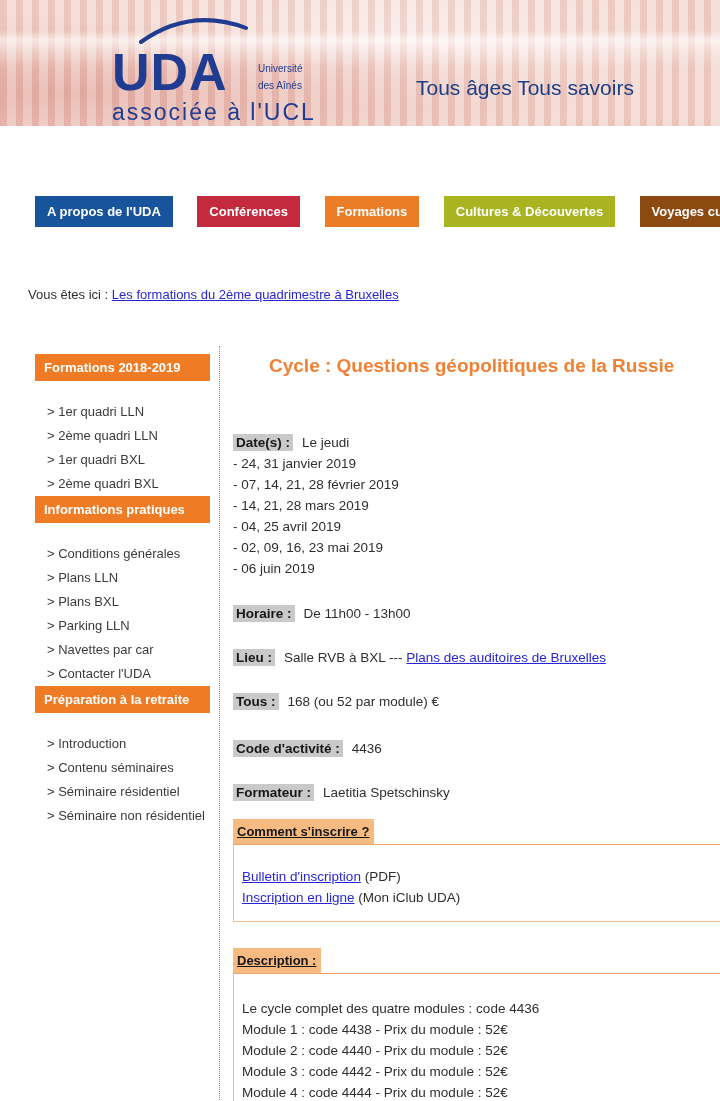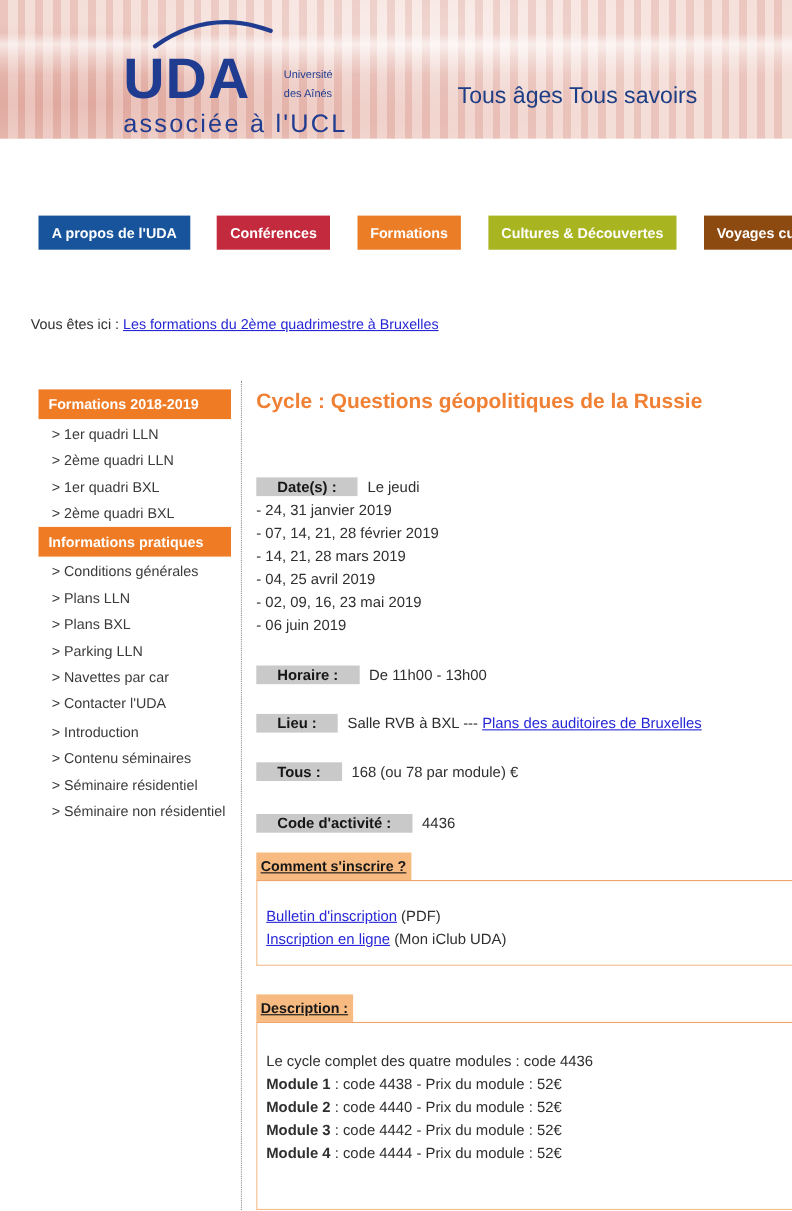--- a/index.html
+++ b/index.html
@@ -33,43 +33,43 @@
 
   
   .content { position:relative; margin-top:40px; min-height:760px; }
   .vsep { position:absolute; left:219px; top:2px; bottom:-20px; width:0;
     border-left:1px dotted #8f8f8f; }
 
   
   .sidebar { position:absolute; left:35px; top:10px; width:175px; }
   .sb-header { background:var(--sidebar_header_bg); color:#fff; font-size:13px; font-weight:bold;
     padding:6px 0 6px 9px; }
-  .sb-items { margin:2px 0 0 0; }
+  .sb-items { margin:19px 0 0 0; }
   .sb-item { display:block; line-height:24px; padding-left:12px; font-size:13px;
     color:#3b3b3b; text-decoration:none; cursor:pointer; }
 
   
   .main { margin-left:233px; padding-top:11px; font-size:13.5px; line-height:21px; }
-  h1.page-title { font-size:19px; line-height:22px; font-weight:bold; color:var(--title_orange); }
+  h1.page-title { font-size:19px; line-height:22px; font-weight:bold; color:var(--title_orange);margin-left:36px; }
   .row { margin-top:23px; }
   .row.first { margin-top:55px; }
   .row.gap26 { margin-top:26px; }
-  .lbl { background:var(--label_bg); font-weight:bold; padding:1px 19px; color:#161616; }
+  .lbl { background:var(--label_bg); font-weight:bold; padding:1px 3px; color:#161616; }
   .val { margin-left:9px; }
   .dates div { line-height:21px; }
 
   .sec-header { margin-top:16px; margin-right:-2px; border-bottom:1px solid var(--peach_line); }
   .sec-header .sec-label { display:inline-block; background:var(--section_header_bg);
     font-weight:bold; font-size:13px; padding:2px 5px 2px 4px; color:#161616;text-decoration:underline; }
   .sec-header.desc { margin-top:26px; }
   .sec-box { border:1px solid var(--peach_border); border-top:none; margin-right:-2px;
     padding:21px 8px 13px 8px; }
   .sec-box .line { line-height:21px; }
   .sec-box.desc-box { padding:24px 8px 40px 8px; }
-  .bold { font-weight:bold; }
+  .bold { font-weight:normal; }
 </style>
 </head>
 <body>
 
 <div class="banner">
   <svg class="logo-arc" width="112" height="32" viewBox="0 0 112 32">
     <path d="M3,28 Q52,-7 108,14" stroke="#203c90" stroke-width="4" fill="none" stroke-linecap="round"></path>
   </svg>
   <div class="logo-uda">UDA</div>
   <div class="logo-sub1">
@@ -106,20 +106,21 @@
     </div>
     <div class="sb-header">Informations pratiques</div>
     <div class="sb-items">
       <a class="sb-item">&gt; Conditions générales</a>
       <a class="sb-item">&gt; Plans LLN</a>
       <a class="sb-item">&gt; Plans BXL</a>
       <a class="sb-item">&gt; Parking LLN</a>
       <a class="sb-item">&gt; Navettes par car</a>
       <a class="sb-item">&gt; Contacter l'UDA</a>
     </div>
+    <div class="sb-header">Préparation à la retraite</div>
     <div class="sb-items">
       <a class="sb-item">&gt; Introduction</a>
       <a class="sb-item">&gt; Contenu séminaires</a>
       <a class="sb-item">&gt; Séminaire résidentiel</a>
       <a class="sb-item">&gt; Séminaire non résidentiel</a>
     </div>
   </div>
 
   <div class="main">
     <h1 class="page-title">Cycle : Questions géopolitiques de la Russie</h1>
@@ -139,27 +140,30 @@
     <div class="row" style="margin-top:24px">
       <span class="lbl">Horaire :</span><span class="val">De 11h00 - 13h00</span>
     </div>
 
     <div class="row">
       <span class="lbl">Lieu :</span><span class="val">Salle RVB à BXL ---</span>
       <a class="link">Plans des auditoires de Bruxelles</a>
     </div>
 
     <div class="row">
-      <span class="lbl">Tous :</span><span class="val">168 (ou 78 par module) €</span>
+      <span class="lbl">Tous :</span><span class="val">168 (ou 52 par module) €</span>
     </div>
 
     <div class="row gap26">
       <span class="lbl">Code d'activité :</span><span class="val">4436</span>
     </div>
 
+    <div class="row">
+      <span class="lbl">Formateur :</span><span class="val">Laetitia Spetschinsky</span>
+    </div>
 
     <div class="sec-header">
       <span class="sec-label">Comment s'inscrire ?</span>
     </div>
     <div class="sec-box">
       <div class="line">
         <a class="link">Bulletin d'inscription</a><span> (PDF)</span>
       </div>
       <div class="line">
         <a class="link">Inscription en ligne</a><span> (Mon iClub UDA)</span>

